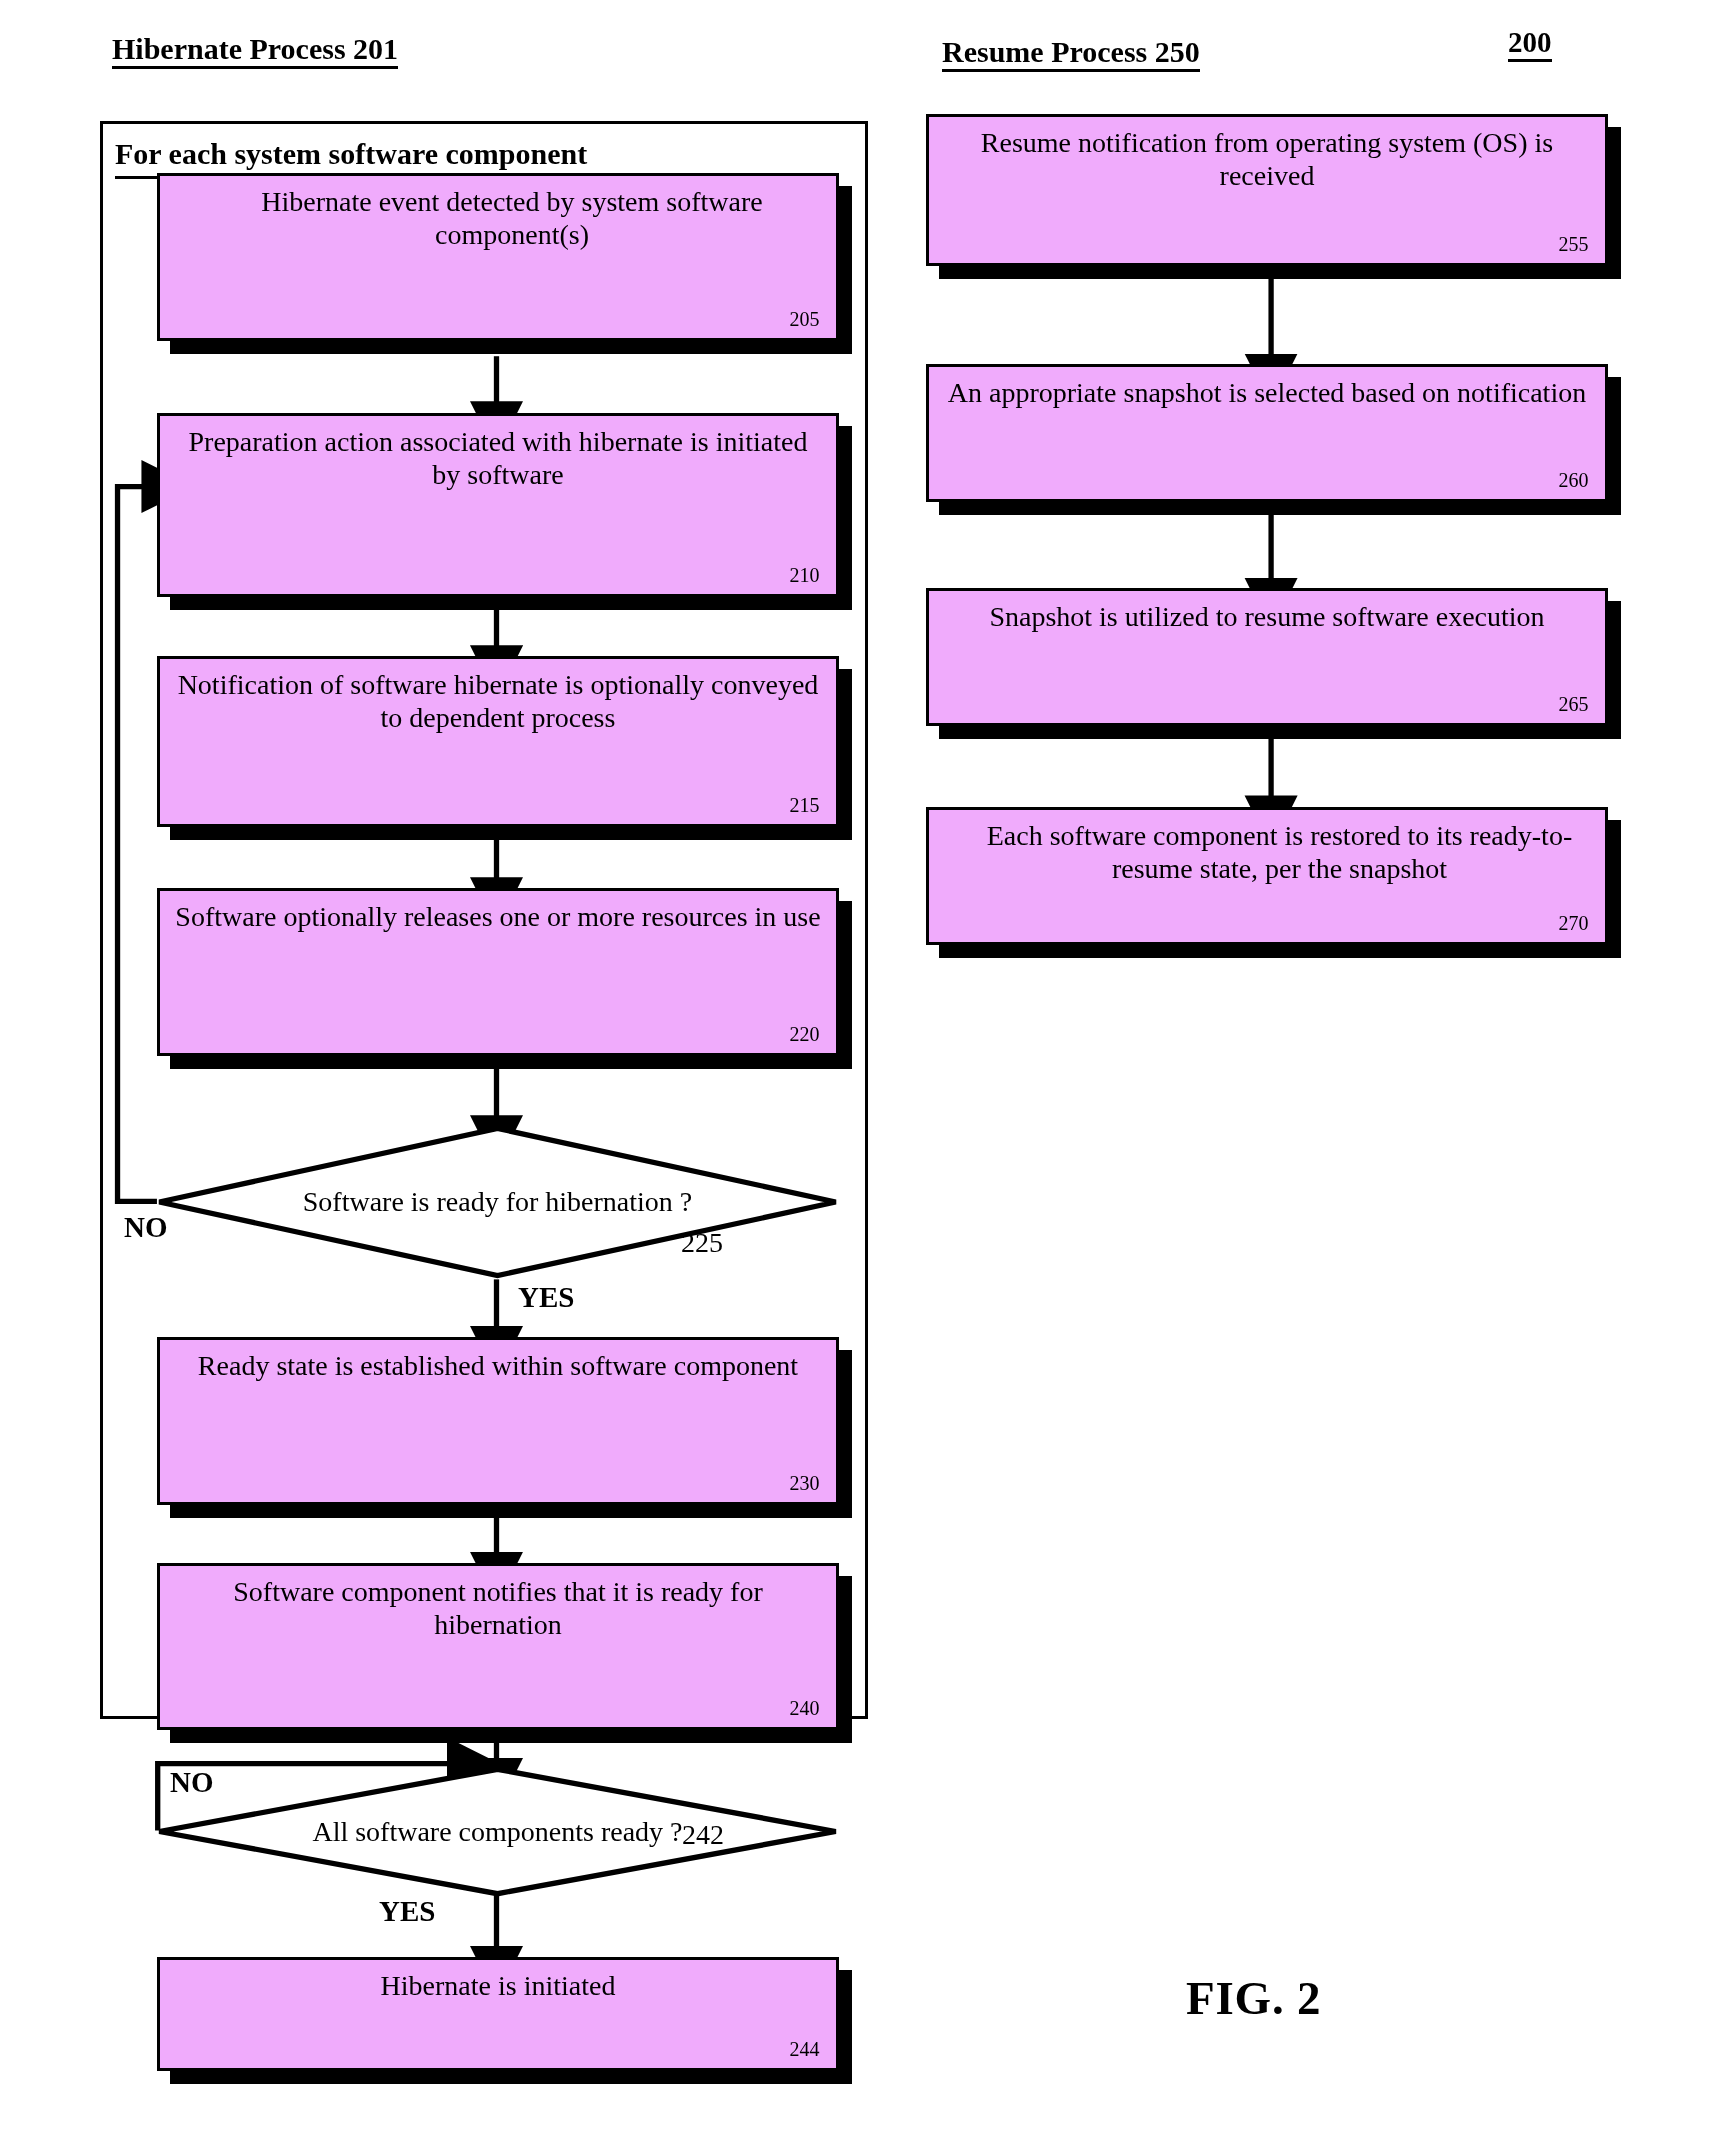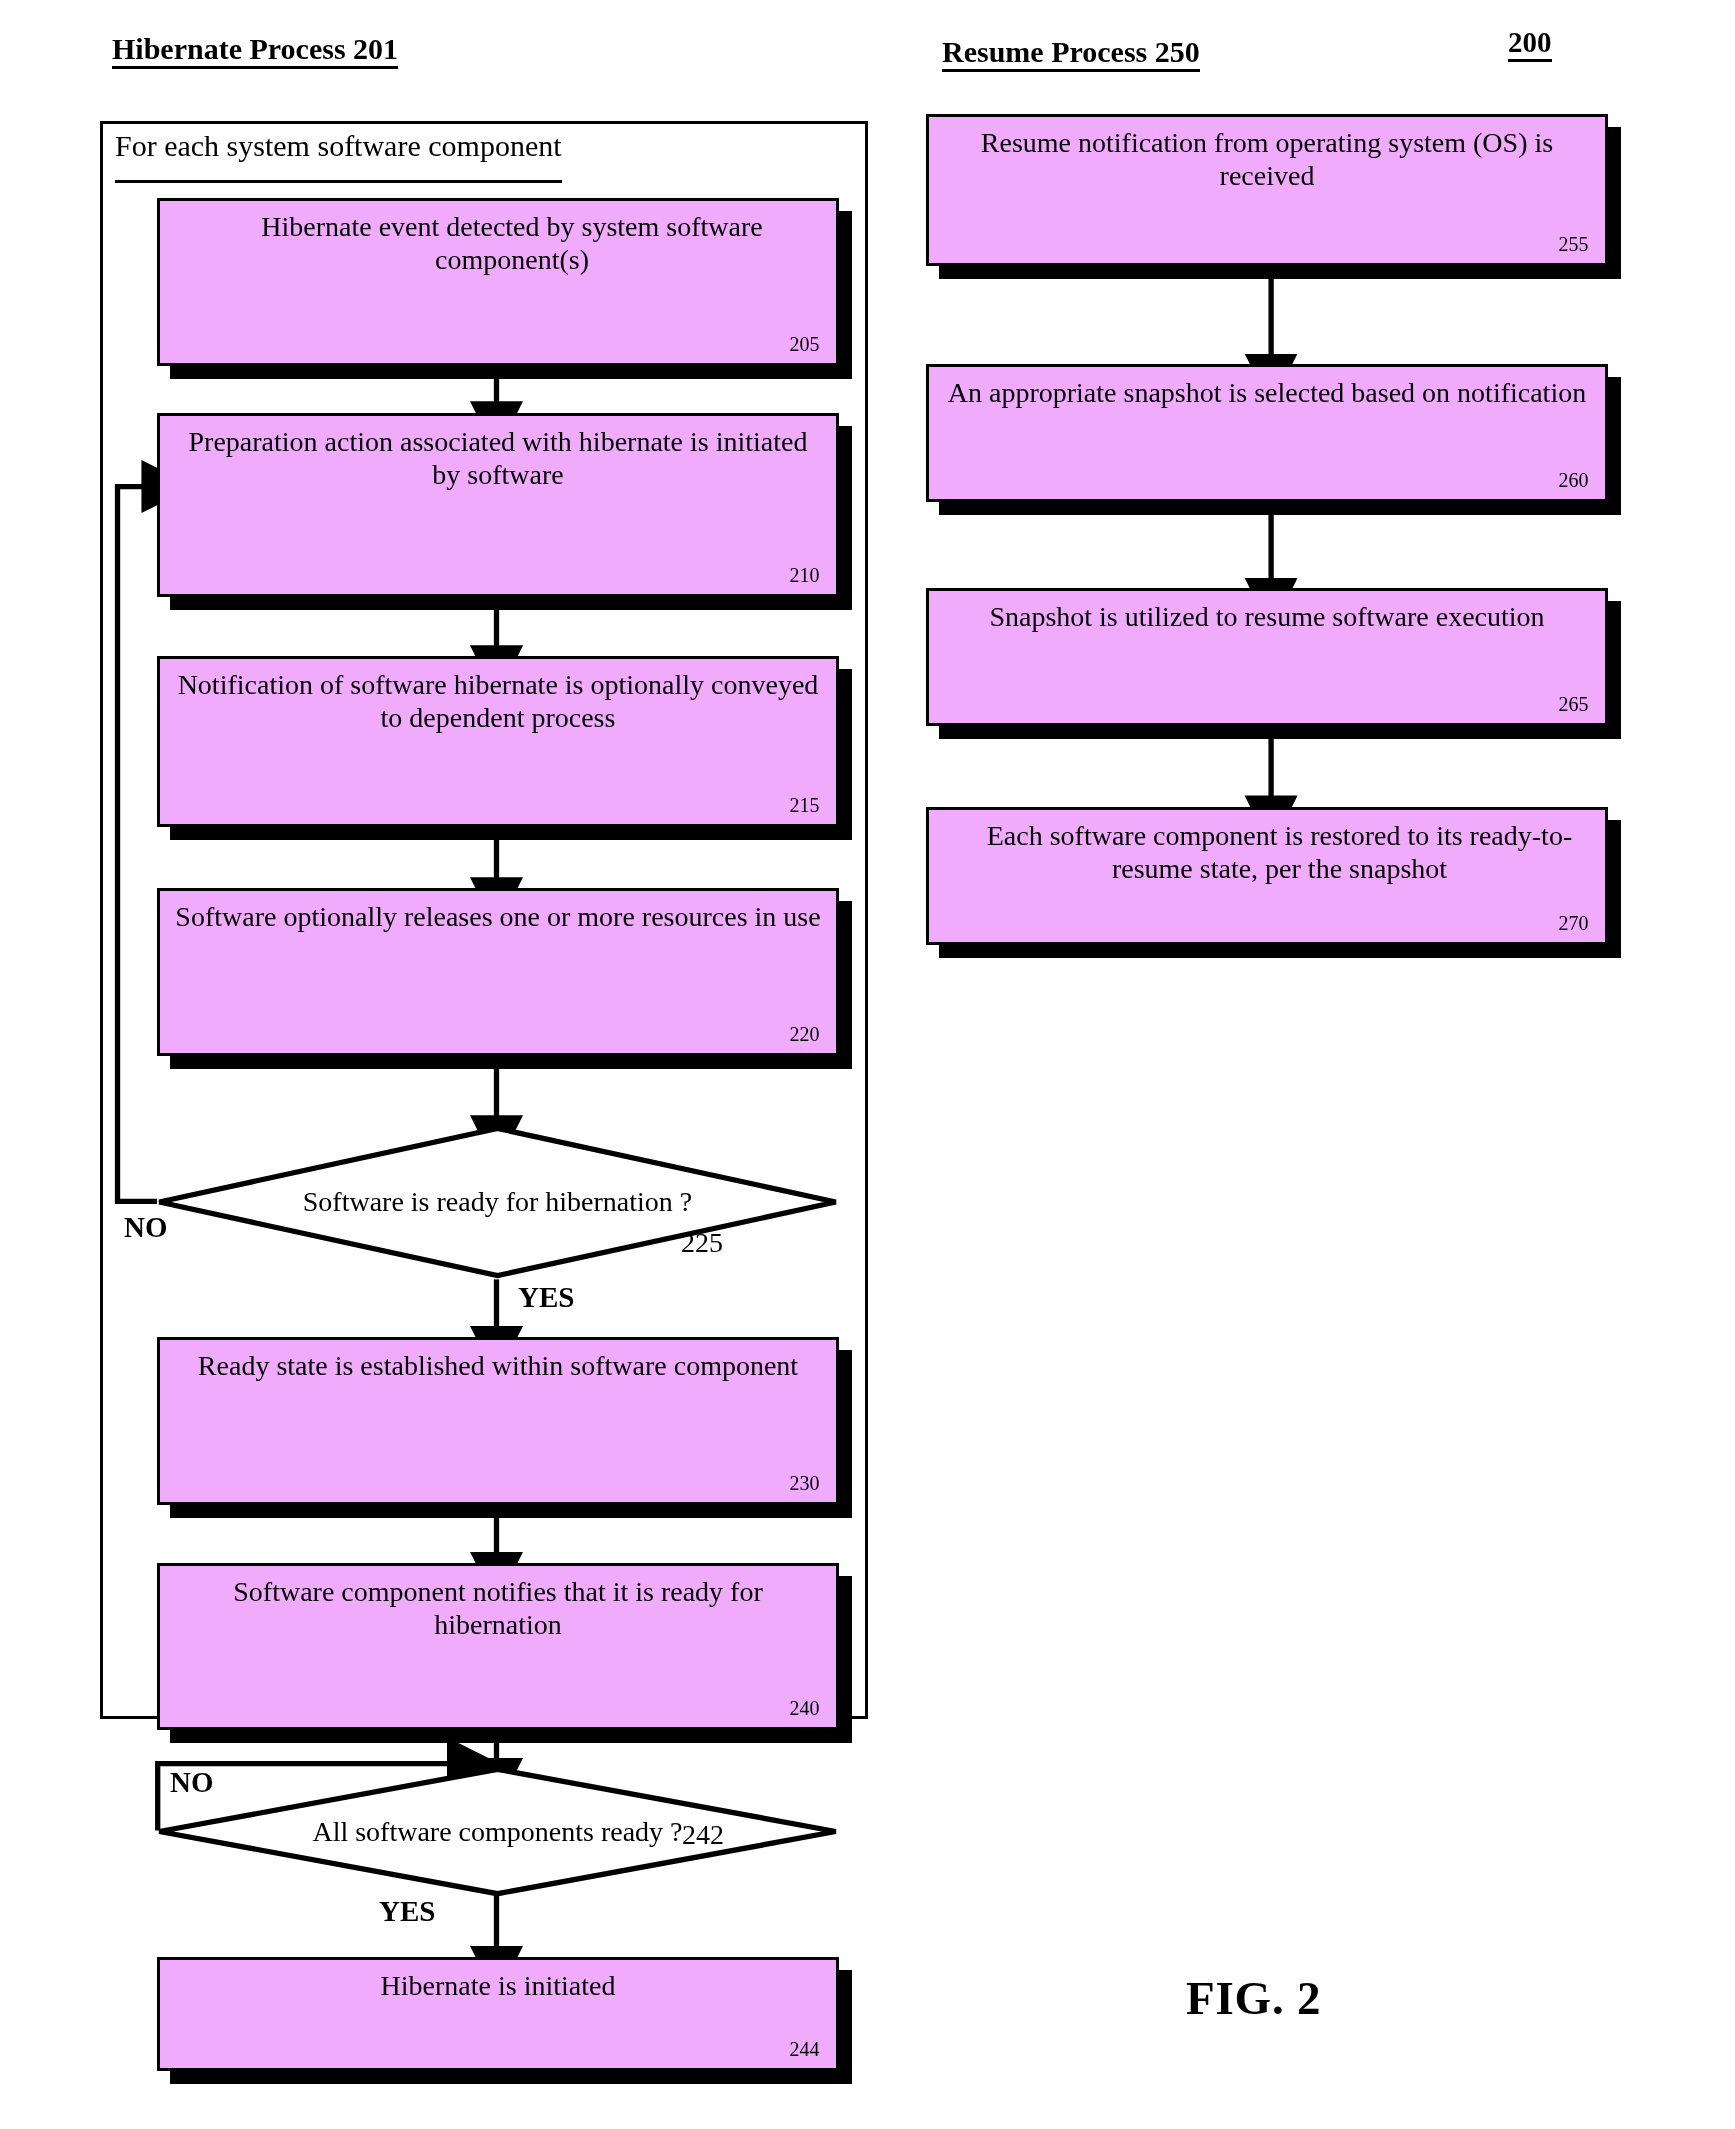--- a/index.html
+++ b/index.html
@@ -28,26 +28,26 @@
     border-bottom: 3.8px solid #000;
     padding-bottom: 1.5px;
   }
   #hibernate-heading { left: 112px; top: 33px; }
   #resume-heading    { left: 942px; top: 36px; }
   #fig-number        { left: 1508px; top: 27px; font-size: 29px; }
 
   .inner-heading {
     position: absolute;
     left: 115px;
-    top: 129px;
-    font-weight: normal;
+    top: 137px;
+    font-weight: bold;
     font-size: 30px;
     white-space: nowrap;
     border-bottom: 3.8px solid #000;
-    padding-bottom: 17px;
+    padding-bottom: 5px;
   }
 
   #fig-caption {
     position: absolute;
     left: 1186px;
     top: 1971px;
     font-size: 47px;
     font-weight: bold;
     letter-spacing: 0.8px;
     white-space: nowrap;
@@ -174,21 +174,21 @@
       <path d="M 208 2415 L 208 2327 L 600 2327" marker-end="url(#arrow)"></path>
 
       <line x1="1677" y1="355" x2="1677" y2="477" marker-end="url(#arrow)"></line>
 
       <line x1="1677" y1="667" x2="1677" y2="773" marker-end="url(#arrow)"></line>
 
       <line x1="1677" y1="963" x2="1677" y2="1060" marker-end="url(#arrow)"></line>
     </g>
   </svg>
 
-  <div class="node" style="left:157px; top:198px; width:682px; height:168px;padding-left:40px;">
+  <div class="node" style="left:157px; top:173px; width:682px; height:168px;padding-left:40px;">
     <div class="body">Hibernate event detected by system software component(s)</div>
     <div class="ref">205</div>
   </div>
 
   <div class="node" style="left:157px; top:413px; width:682px; height:184px;">
     <div class="body">Preparation action associated with hibernate is initiated by software</div>
     <div class="ref">210</div>
   </div>
 
   <div class="node" style="left:157px; top:656px; width:682px; height:171px;">

